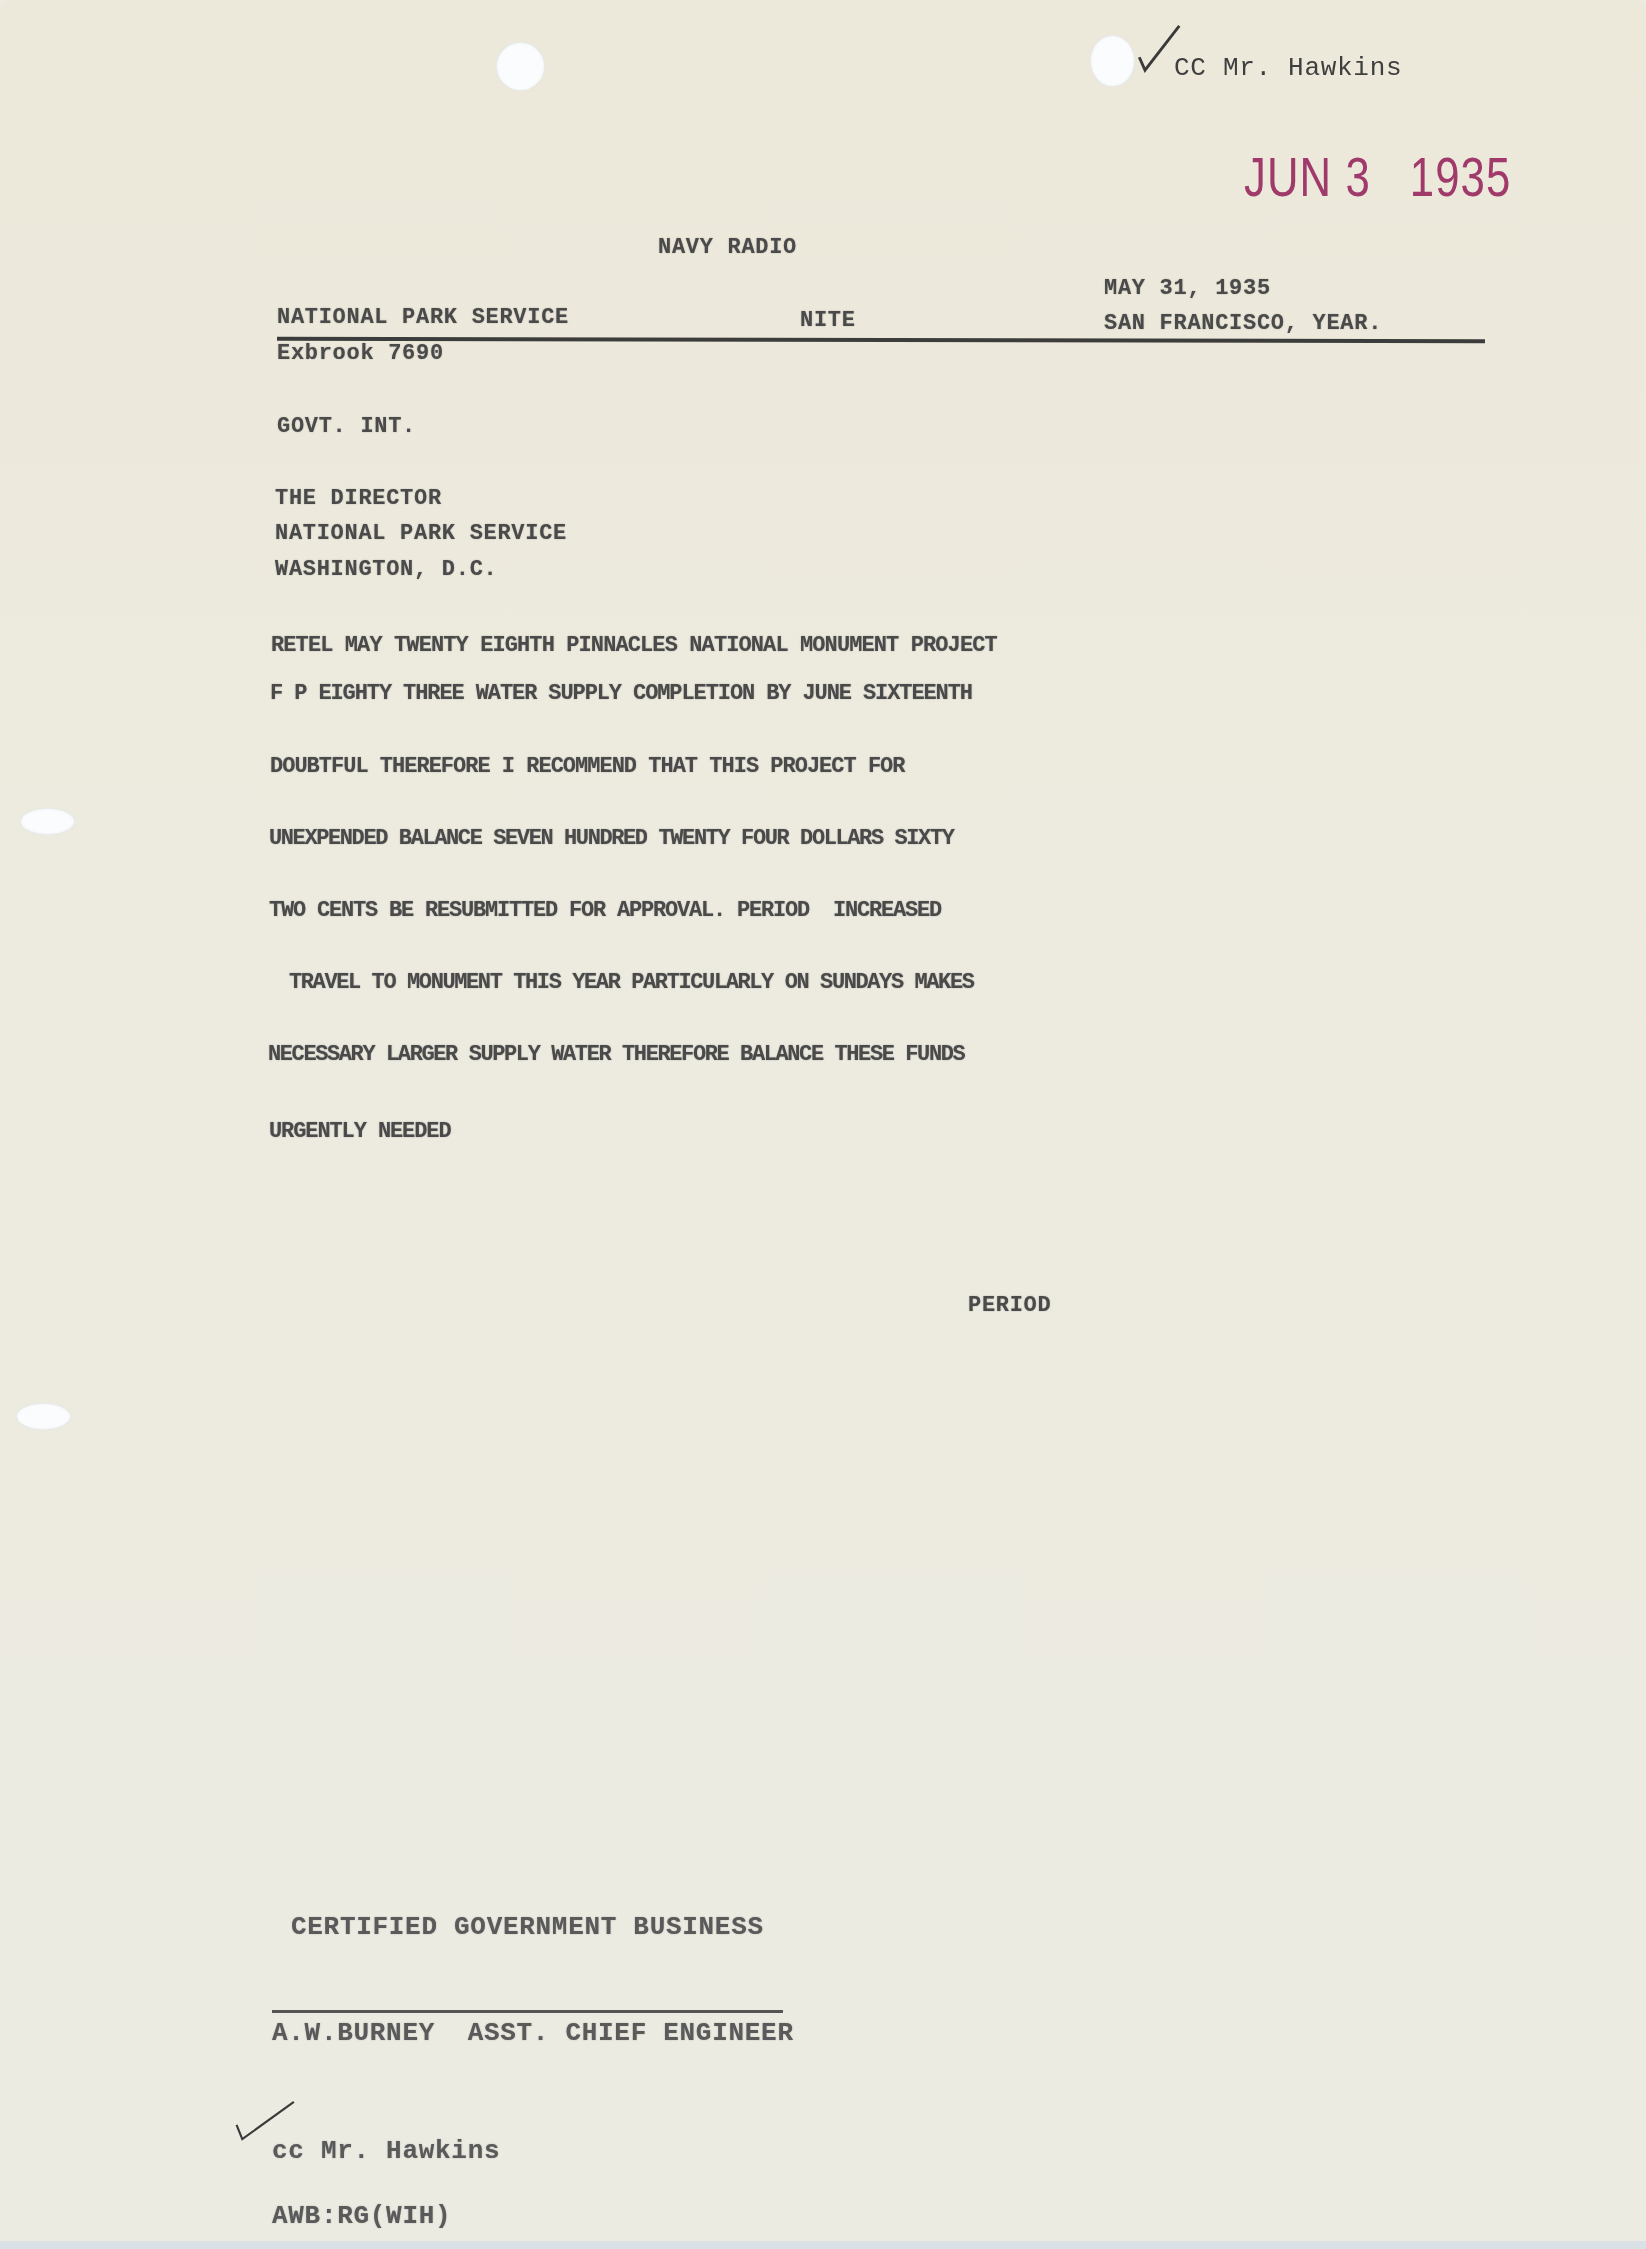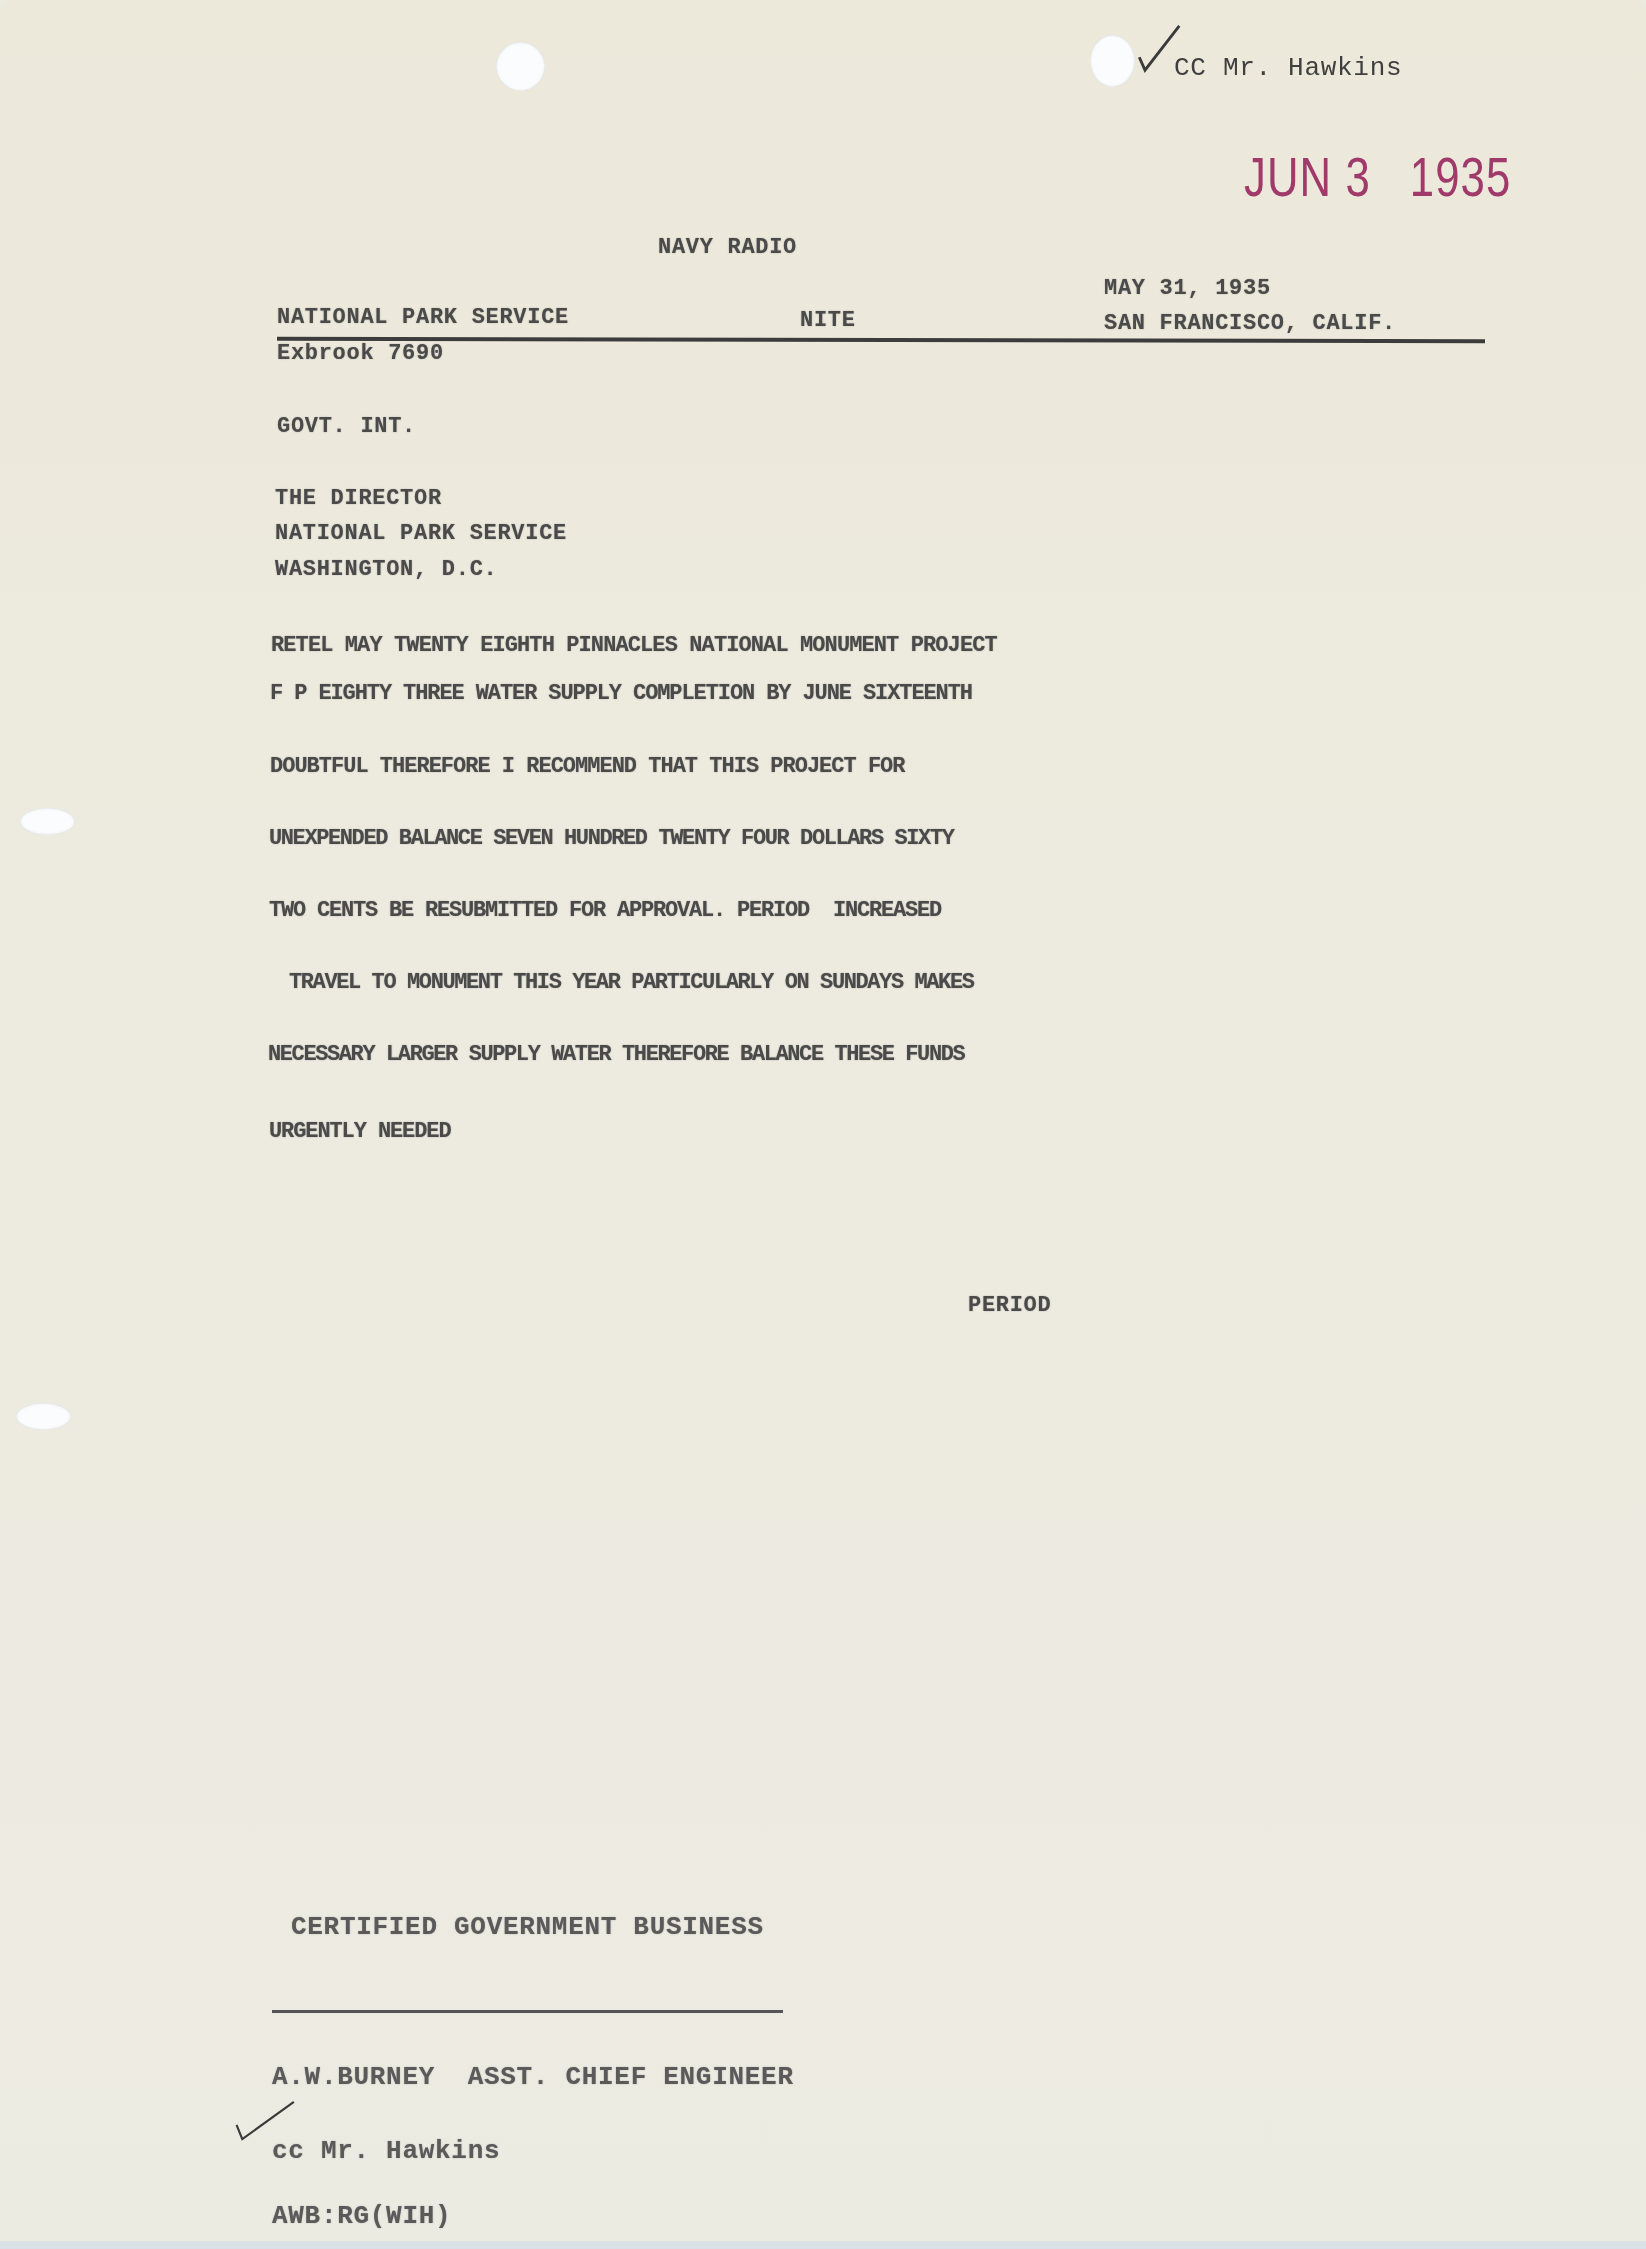--- a/index.html
+++ b/index.html
@@ -51,21 +51,21 @@
 
   <div class="stamp" style="left:1244px;top:144px;">
     <span>JUN 3</span><span style="display:inline-block;width:50px;"></span><span>1935</span>
   </div>
 
   <div class="t typed" style="left:658px;top:235px;">NAVY RADIO</div>
 
   <div class="t typed" style="left:1104px;top:276px;">MAY 31, 1935</div>
   <div class="t typed" style="left:277px;top:305px;">NATIONAL PARK SERVICE</div>
   <div class="t typed" style="left:800px;top:308px;">NITE</div>
-  <div class="t typed" style="left:1104px;top:311px;">SAN FRANCISCO, CALIF.</div>
+  <div class="t typed" style="left:1104px;top:311px;">SAN FRANCISCO, YEAR.</div>
   <div class="rule" style="left:277px;top:338px;width:1208px;height:3.6px;transform:rotate(0.12deg);"></div>
   <div class="t typed" style="left:277px;top:341px;">Exbrook 7690</div>
 
   <div class="t typed" style="left:277px;top:414px;">GOVT. INT.</div>
 
   <div>
     <div class="t typed" style="left:275px;top:486px;text-align:right;">THE DIRECTOR</div>
     <div class="t typed" style="left:275px;top:521px;">NATIONAL PARK SERVICE</div>
     <div class="t typed" style="left:275px;top:557px;">WASHINGTON, D.C.</div>
   </div>
@@ -78,21 +78,21 @@
     <div class="t typed" style="left:269px;top:898px;letter-spacing:-1.2px;text-align:center;">TWO CENTS BE RESUBMITTED FOR APPROVAL. PERIOD  INCREASED</div>
     <div class="t typed" style="left:269px;top:970px;letter-spacing:-1.4px;margin-left:20px;">TRAVEL TO MONUMENT THIS YEAR PARTICULARLY ON SUNDAYS MAKES</div>
     <div class="t typed" style="left:268px;top:1042px;letter-spacing:-1.4px;">NECESSARY LARGER SUPPLY WATER THEREFORE BALANCE THESE FUNDS</div>
     <div class="t typed" style="left:269px;top:1119px;letter-spacing:-1.1px;">URGENTLY NEEDED</div>
   </div>
 
   <div class="t typed" style="left:968px;top:1293px;">PERIOD</div>
 
   <div class="t typed-light" style="left:272px;top:1912px;margin-left:19px;">CERTIFIED GOVERNMENT BUSINESS</div>
   <div class="rule" style="left:272px;top:2010px;width:511px;height:2.9px;background:#555;"></div>
-  <div class="t typed-light" style="left:272px;top:2018px;margin-top:44px;">A.W.BURNEY  ASST. CHIEF ENGINEER</div>
+  <div class="t typed-light" style="left:272px;top:2018px;">A.W.BURNEY  ASST. CHIEF ENGINEER</div>
 
   <svg class="check" style="left:232px;top:2099px;" width="65" height="43" viewBox="0 0 90 60">
     <path d="M6 36 L14 56 L86 4" stroke="#3a3a3a" stroke-width="3" fill="none"></path>
   </svg>
   <div class="t typed-light" style="left:272px;top:2136px;">cc Mr. Hawkins</div>
   <div class="t typed-light" style="left:272px;top:2201px;">AWB:RG(WIH)</div>
 </div>
 <div class="bottom-strip"></div>
 
 

